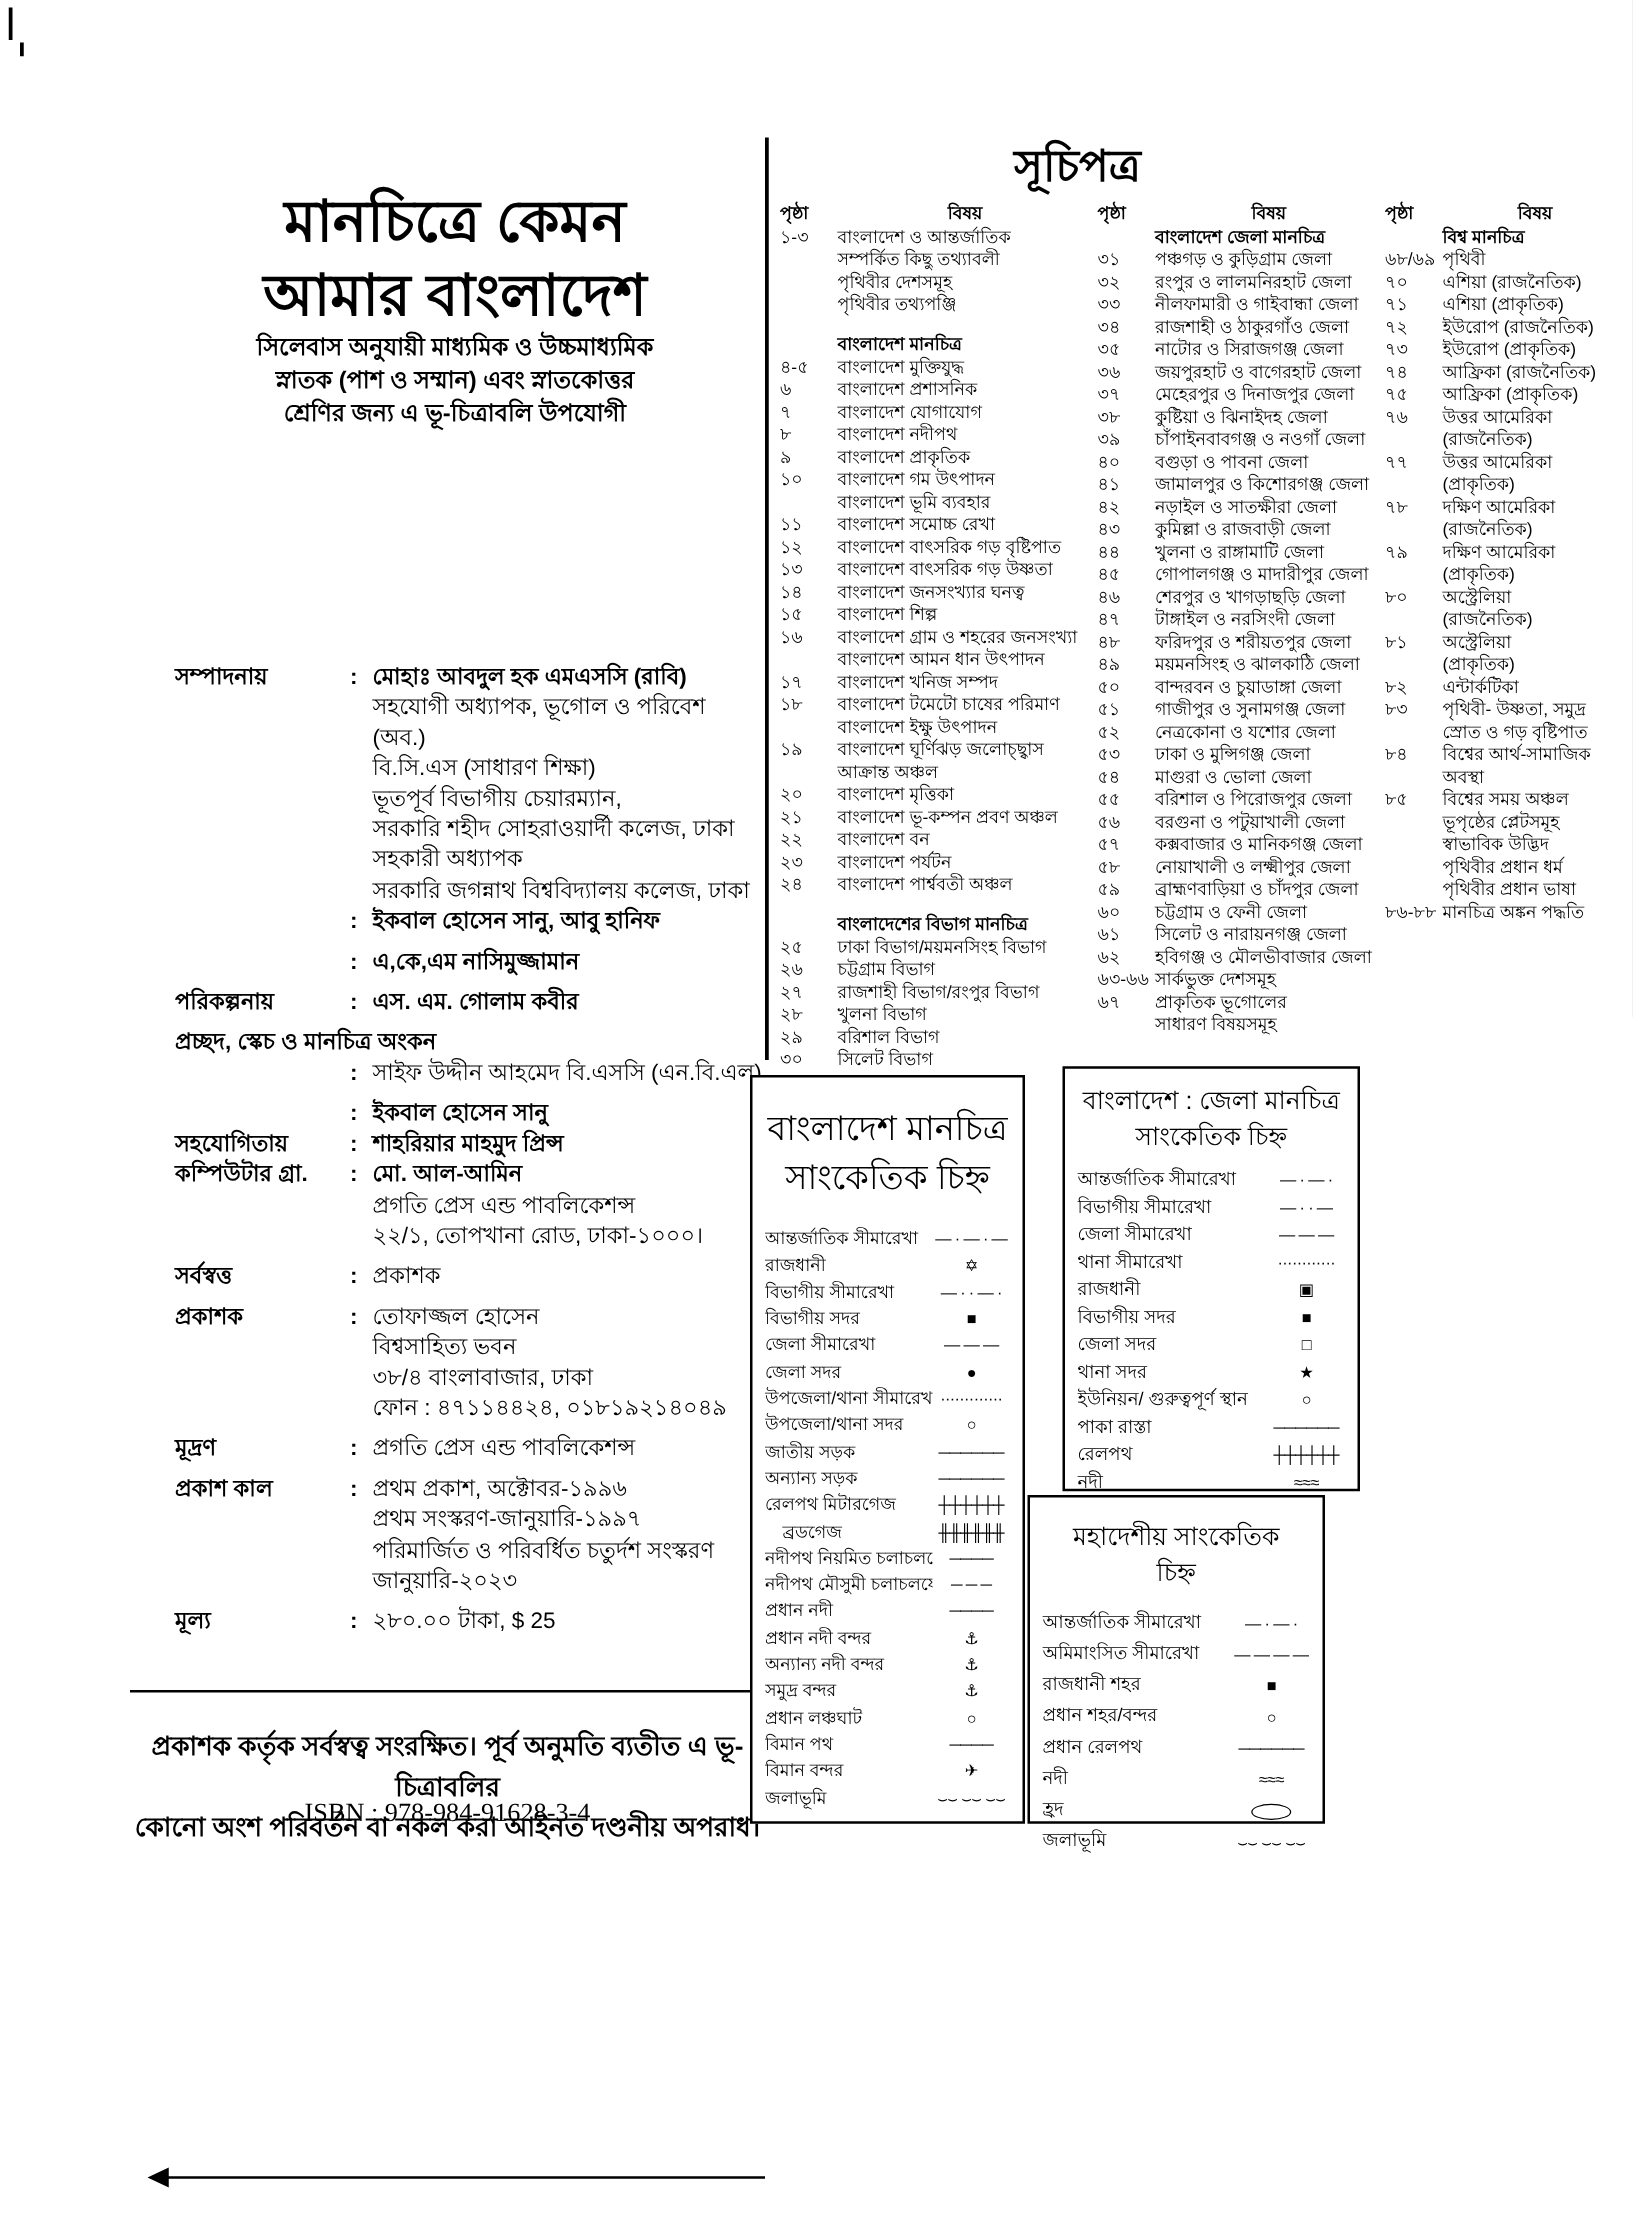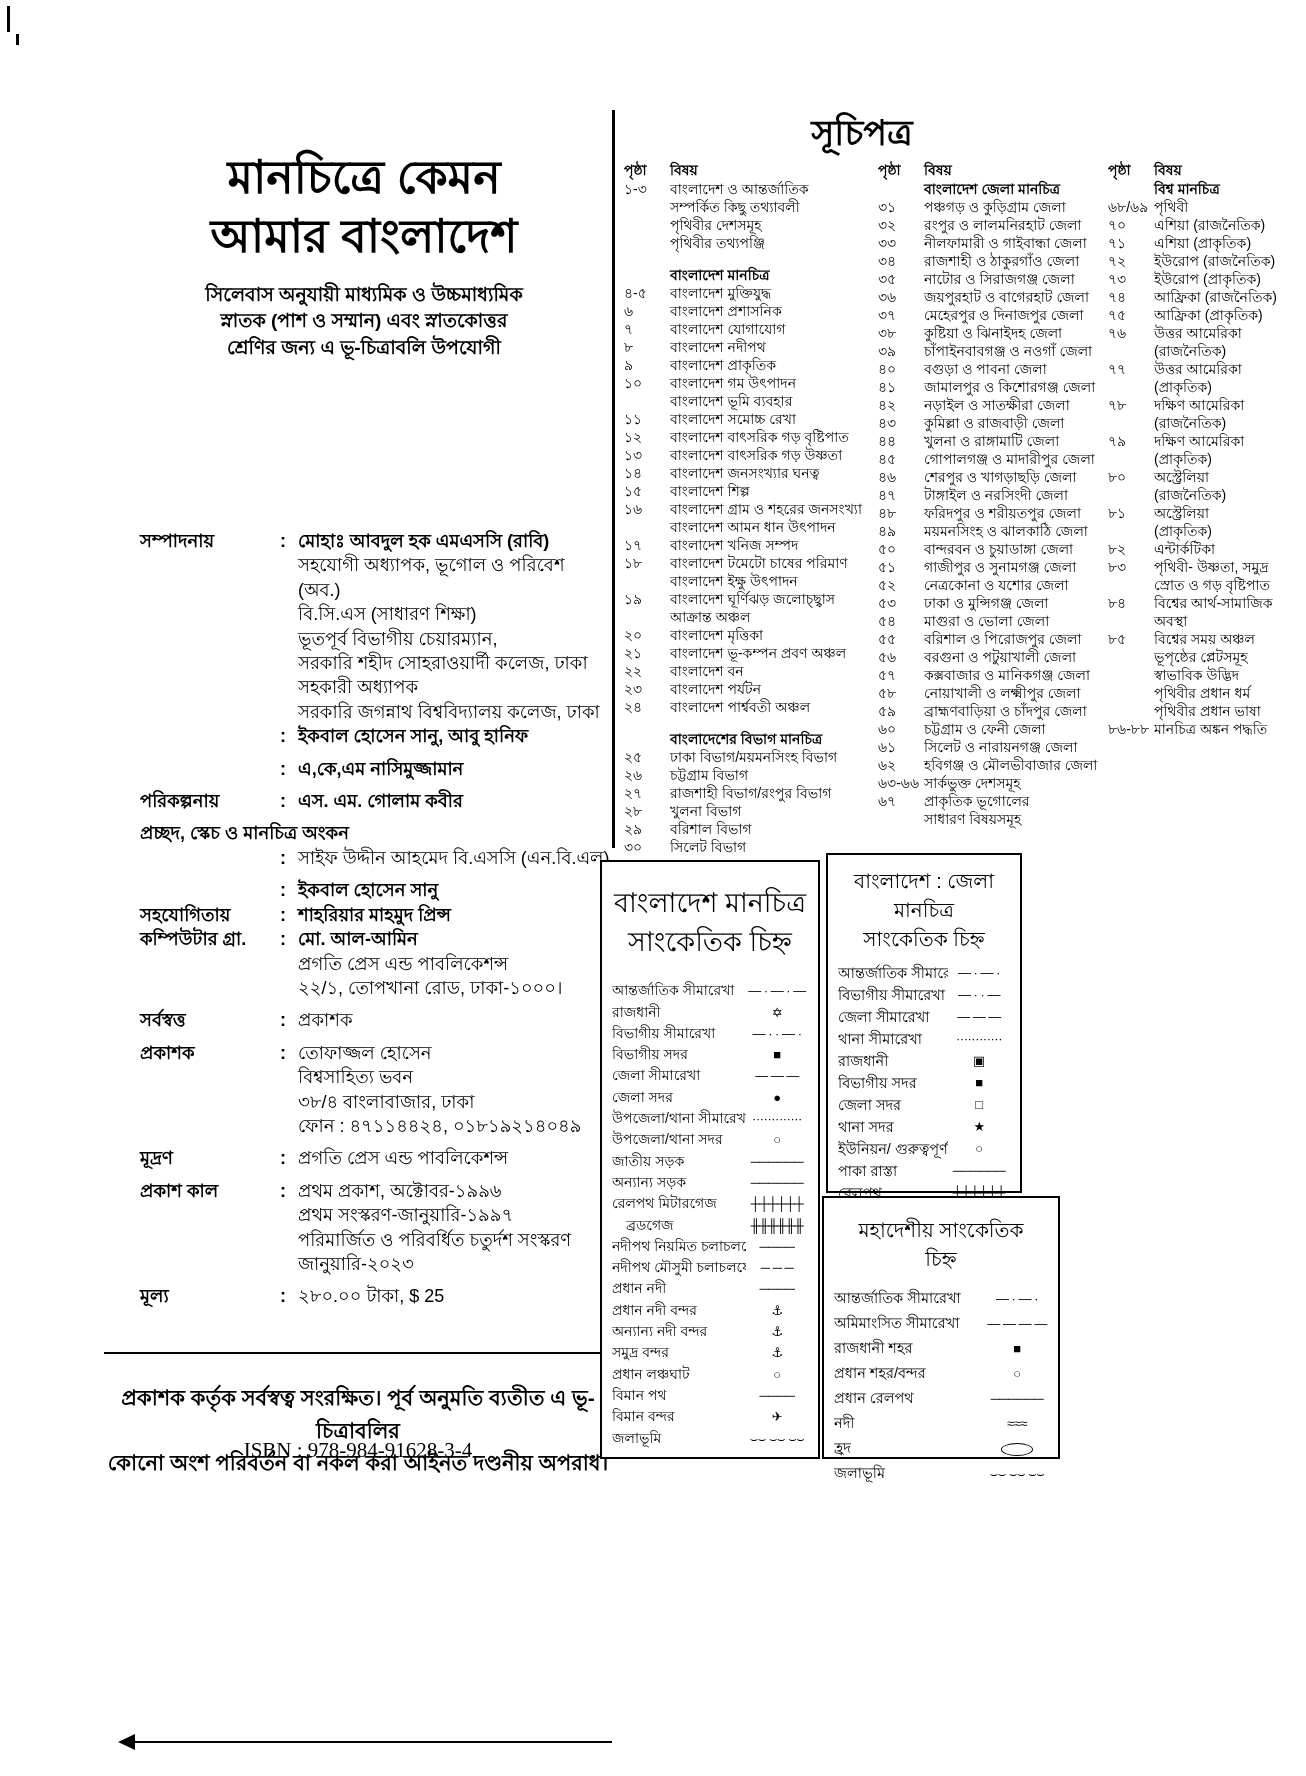--- a/index.html
+++ b/index.html
@@ -5,21 +5,21 @@
   html,body{margin:0;padding:0;background:#e8e8e8}
   .page{position:relative;width:1306px;height:1776px;background:#ffffff;margin:0 auto;
         font-family:"Liberation Sans","DejaVu Sans",sans-serif;color:#000;overflow:hidden}
 
   
   .mark-v{position:absolute;background:#000}
 
   
   .title-block{position:absolute;left:118px;top:148px;width:492px;text-align:center}
   .book-title{font-weight:700;font-size:46px;line-height:1.28;letter-spacing:0}
-  .book-subtitle{margin-top:16px;font-weight:700;font-size:19px;line-height:1.4}
+  .book-subtitle{font-weight:700;font-size:19px;line-height:1.4}
 
   .credits{position:absolute;left:140px;top:529px;width:472px;font-size:18px}
   .cred-row{display:flex;line-height:24.4px}
   .cred-row .lbl{width:140px;flex-shrink:0;font-weight:700}
   .cred-row .col{width:18px;flex-shrink:0;font-weight:700}
   .cred-row .val{flex:1}
   .cred-row.b .val{font-weight:700}
   .cred-row.gap{margin-top:8px}
   .cred-row.wide .lbl{width:auto}
 
@@ -31,31 +31,31 @@
   
   .toc-divider{position:absolute;left:612px;top:110px;width:3px;height:738px;background:#000}
   .toc-title{position:absolute;left:622px;top:106px;width:480px;text-align:center;
              font-size:35px;font-weight:700}
   .toc-col{position:absolute;font-size:14px;line-height:18px}
   .toc-col1{left:624px;top:160px;width:250px}
   .toc-col2{left:878px;top:160px;width:228px}
   .toc-col3{left:1108px;top:160px;width:194px}
   .toc-head{display:flex;font-weight:700;line-height:20px}
   .toc-head .hp{width:46px;flex-shrink:0}
-  .toc-head .ht{flex:1;}
+  .toc-head .ht{flex:1;text-align:center}
   .toc-row{display:flex}
   .toc-row .p{min-width:46px;flex-shrink:0;white-space:nowrap;padding-right:3px;box-sizing:border-box}
   .toc-row .t{flex:1}
   .toc-row.section{font-weight:700}
   .toc-row.gap{margin-top:14px}
 
   
   .legend{position:absolute;border:2px solid #000;box-sizing:border-box;padding:8px 10px;background:#fff}
   .legendA{left:600px;top:860px;width:220px;height:599px}
-  .legendB{left:826px;top:853px;width:196px;height:340px}
+  .legendB{left:850px;top:853px;width:238px;height:340px}
   .legendC{left:822px;top:1196px;width:238px;height:263px}
   .legend-title{text-align:center;line-height:1.45;margin:6px 0 10px}
   .legendA .legend-title{font-size:27px;margin:14px 0 18px}
   .legendB .legend-title{font-size:20px;margin:4px 0 8px}
   .legendC .legend-title{font-size:20px;margin:10px 16px 12px}
   .li{display:flex;align-items:flex-start}
   .legendA .li{font-size:14px;line-height:21.3px}
   .legendB .li{font-size:14.5px;line-height:22px}
   .legendC .li{font-size:14.5px;line-height:25px}
   .li .lt{flex:1;white-space:nowrap;overflow:hidden}

